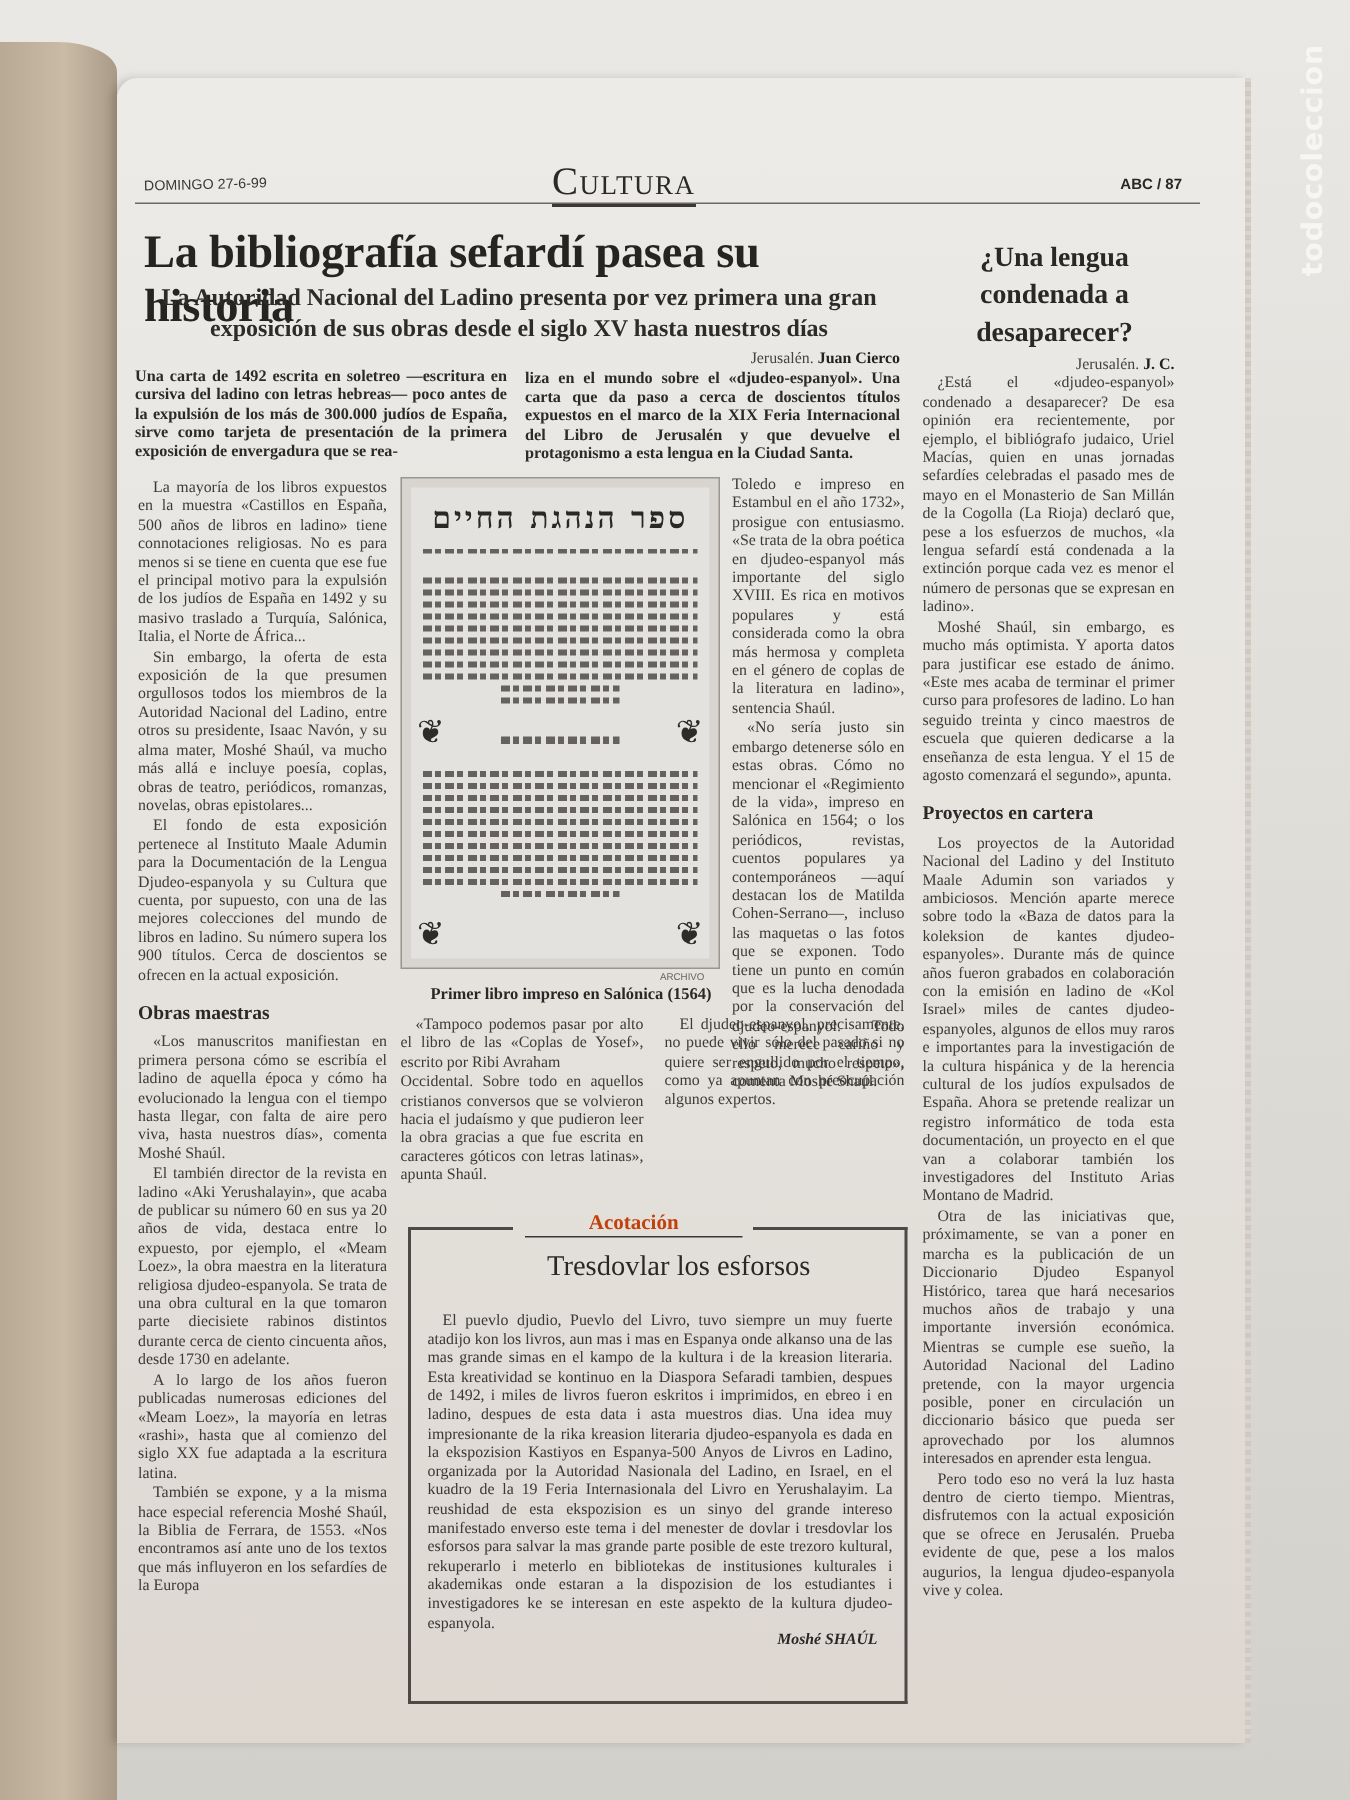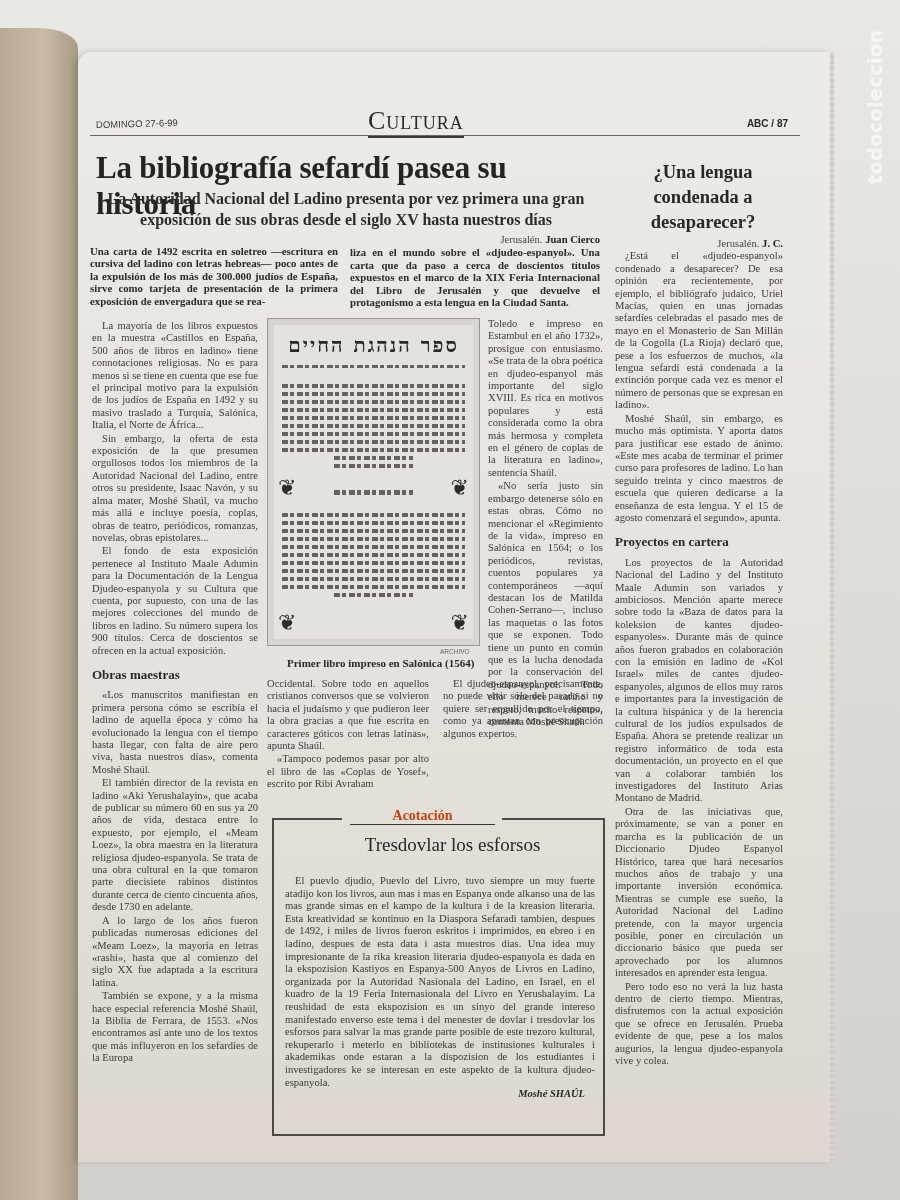--- a/index.html
+++ b/index.html
@@ -201,22 +201,22 @@
 </div>
 <span class="credit">ARCHIVO</span>
 <div class="caption">Primer libro impreso en Salónica (1564)</div>
 
 <div class="col" style="left:488px; top:318px; width:115px;">
   <p style="text-indent:0">Toledo e impreso en Estambul en el año 1732», prosigue con entusiasmo. «Se trata de la obra poética en djudeo-espanyol más importante del siglo XVIII. Es rica en motivos populares y está considerada como la obra más hermosa y completa en el género de coplas de la literatura en ladino», sentencia Shaúl.</p>
   <p>«No sería justo sin embargo detenerse sólo en estas obras. Cómo no mencionar el «Regimiento de la vida», impreso en Salónica en 1564; o los periódicos, revistas, cuentos populares ya contemporáneos —aquí destacan los de Matilda Cohen-Serrano—, incluso las maquetas o las fotos que se exponen. Todo tiene un punto en común que es la lucha denodada por la conservación del djudeo-espanyol. Todo ello merece cariño y respeto, mucho respeto», comenta Moshé Shaúl.</p>
 </div>
 
 <div class="col" style="left:267px; top:678px; width:162px;">
+  <p>«Tampoco podemos pasar por alto el libro de las «Coplas de Yosef», escrito por Ribi Avraham</p>
   <p style="text-indent:0">Occidental. Sobre todo en aquellos cristianos conversos que se volvieron hacia el judaísmo y que pudieron leer la obra gracias a que fue escrita en caracteres góticos con letras latinas», apunta Shaúl.</p>
-  <p>«Tampoco podemos pasar por alto el libro de las «Coplas de Yosef», escrito por Ribi Avraham</p>
 </div>
 <div class="col" style="left:443px; top:678px; width:160px;">
   <p>El djudeo-espanyol, precisamente, no puede vivir sólo del pasado si no quiere ser engullido por el tiempo, como ya apuntan con preocupación algunos expertos.</p>
 </div>
 
 <div class="box"></div>
 <div class="box-top-left"></div>
 <div class="box-top-right"></div>
 <div class="box-label">Acotación</div>
 <div class="box-title">Tresdovlar los esforsos</div>

